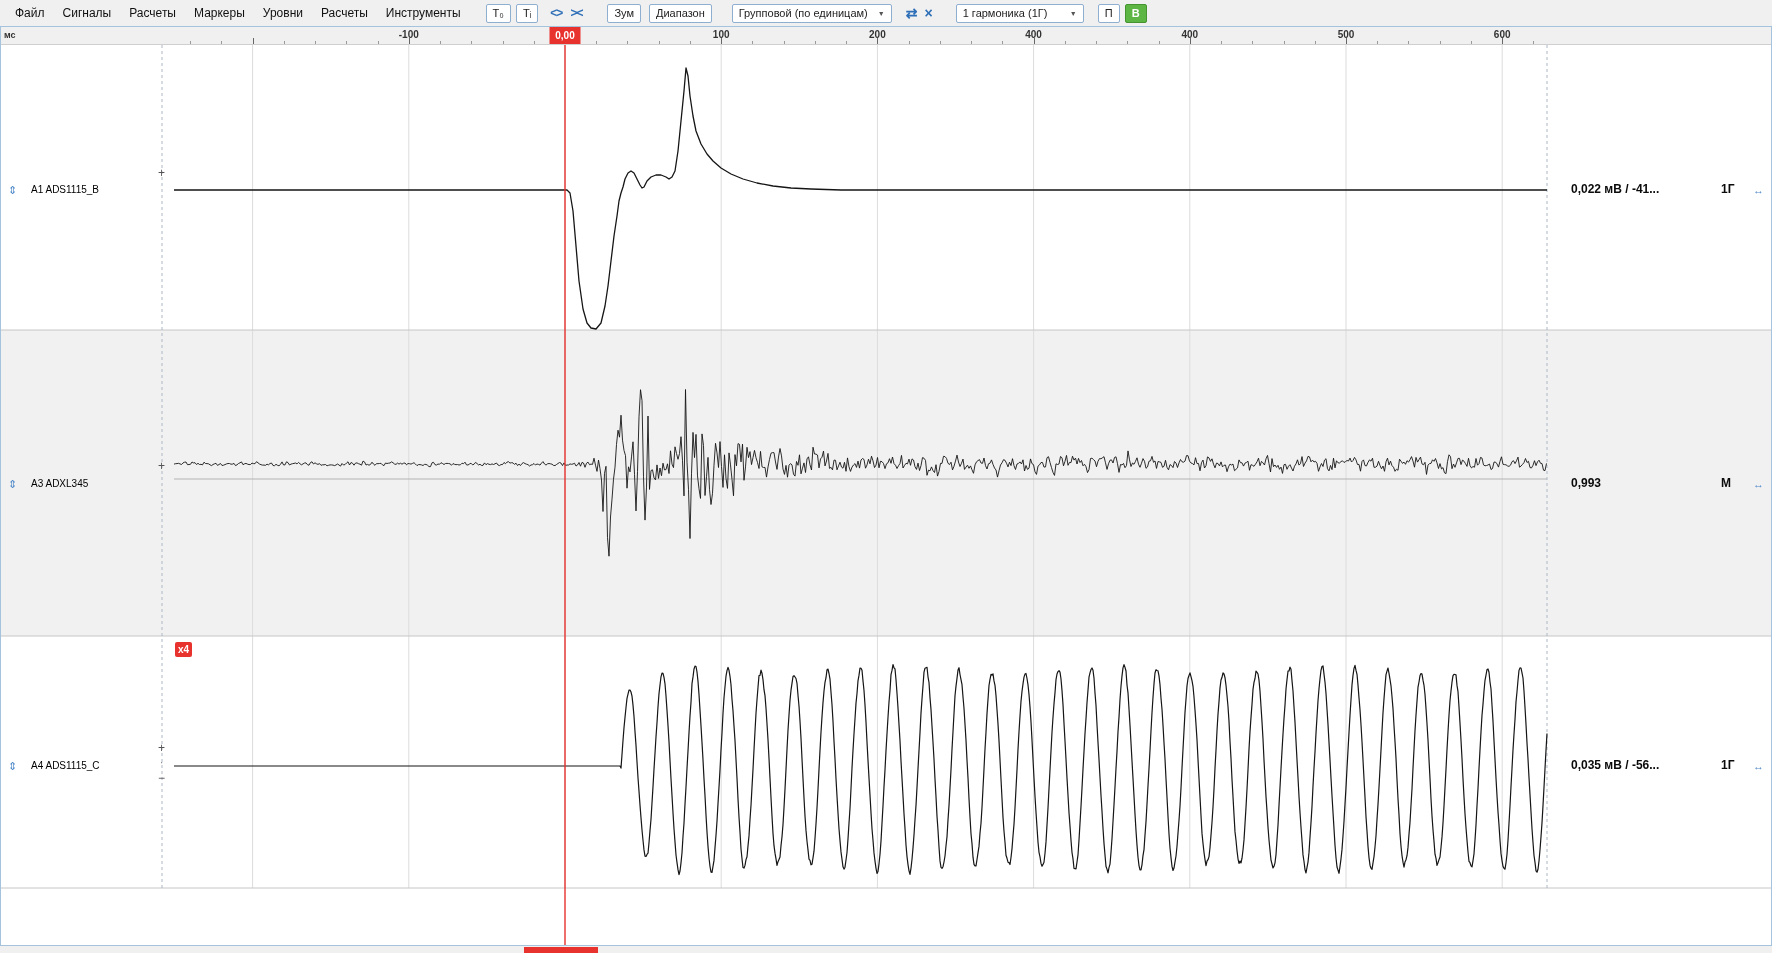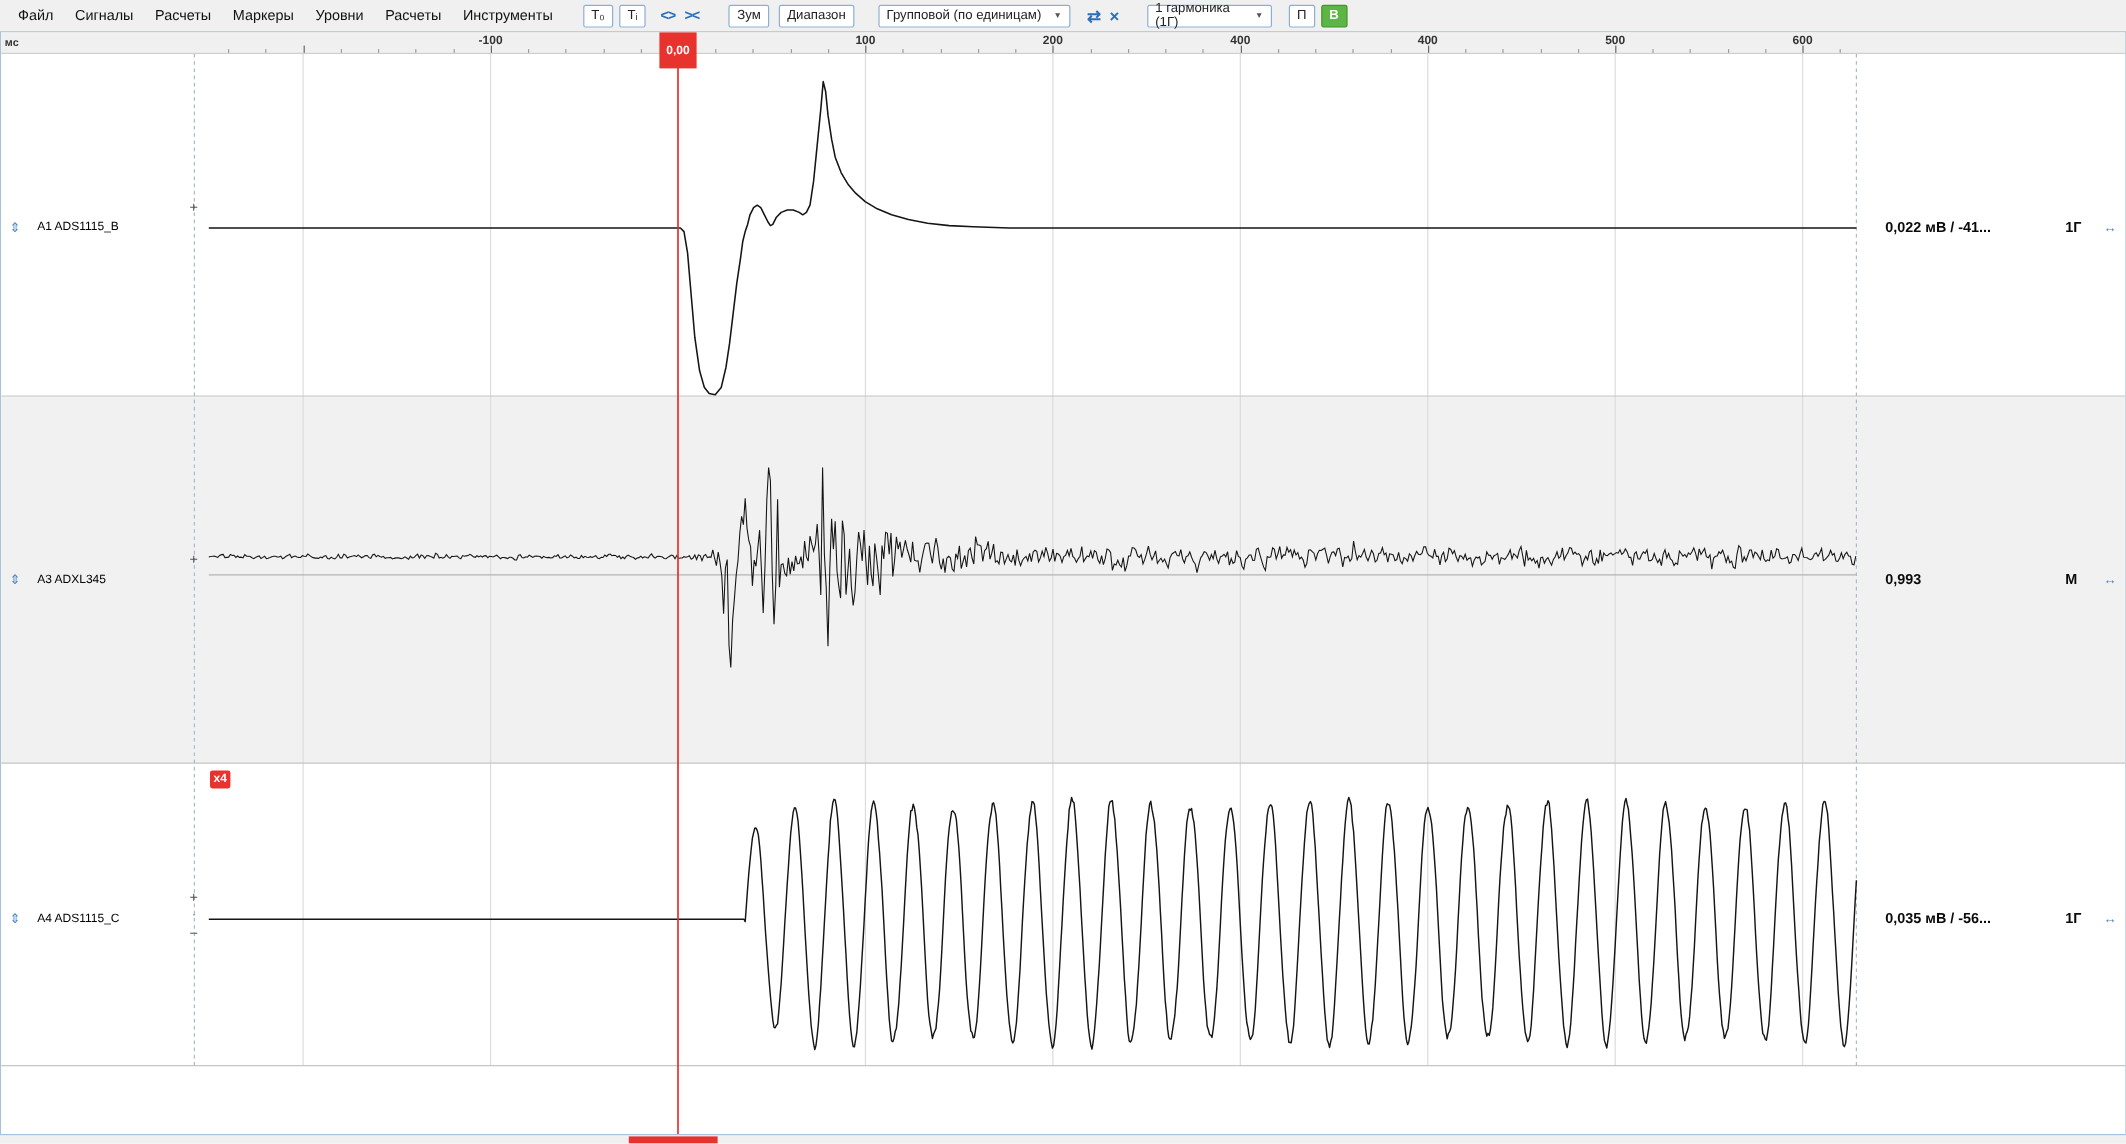--- a/index.html
+++ b/index.html
@@ -18,21 +18,21 @@
   .tb-select .arrow{font-size:7px;color:#555;margin-left:8px}
   .workspace{position:absolute;top:26px;left:0;width:1772px;height:920px;
     border:1px solid #a6c3dd;background:#fff}
   .ruler{position:absolute;top:0;left:0;width:1770px;height:18px;background:#f0f0f0;
     border-bottom:1px solid #cfcfcf}
   .ruler-unit{position:absolute;left:3px;top:3px;font-size:9px;font-weight:bold;color:#333}
   .tick-label{position:absolute;top:2px;font-size:10px;font-weight:bold;color:#333;
     transform:translateX(-50%)}
   .tick-mark{position:absolute;bottom:0;width:1px;height:3px;background:#999}
   .tick-mark.major{height:6px;background:#666}
-  .cursor-box{position:absolute;top:0;height:30px;width:31px;background:#e8322e;color:#fff;
+  .cursor-box{position:absolute;top:0;height:17px;width:31px;background:#e8322e;color:#fff;
     font-size:10px;font-weight:bold;display:flex;align-items:center;justify-content:center;
     transform:translateX(-50%);z-index:3}
   .plot{position:absolute;top:18px;left:0;width:1770px;height:900px;background:#fff}
   .plot svg{display:block;position:absolute;top:0;left:0}
   .ov{position:absolute;white-space:nowrap;line-height:13px}
   .ch-name{font-size:10px;font-weight:400;color:#000000}
   .ch-val{font-size:12px;font-weight:600;color:#0a0a0a}
   .ch-unit{font-size:12px;font-weight:600;color:#0a0a0a}
   .ch-ctrl{font-size:12px;color:#555}
   .ch-dot{font-size:10px;color:#777}
@@ -62,21 +62,21 @@
   <button class="tb-btn" style="margin-left:8px">Диапазон</button>
 
   <div class="tb-select" style="margin-left:20px;width:160px">
     <span>Групповой (по единицам)</span>
     <span class="arrow">▼</span>
   </div>
 
   <span class="tb-icon" style="margin-left:14px;font-size:14px">⇄</span>
   <span class="tb-icon" style="font-size:14px">×</span>
 
-  <div class="tb-select" style="margin-left:20px;width:104px">
+  <div class="tb-select" style="margin-left:20px;width:128px">
     <span>1 гармоника (1Г)</span>
     <span class="arrow">▼</span>
   </div>
 
   <button class="tb-btn" style="margin-left:14px">П</button>
   <button class="tb-btn green" style="margin-left:5px">В</button>
 </div>
 
 <div class="workspace">
   <div class="ruler">

